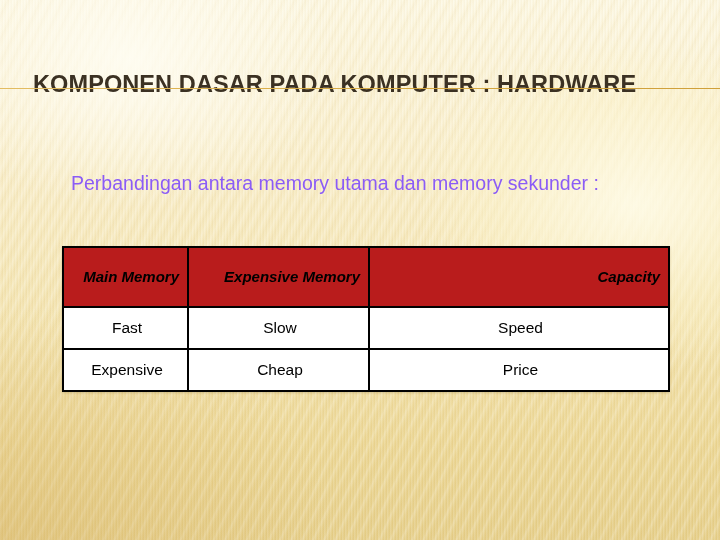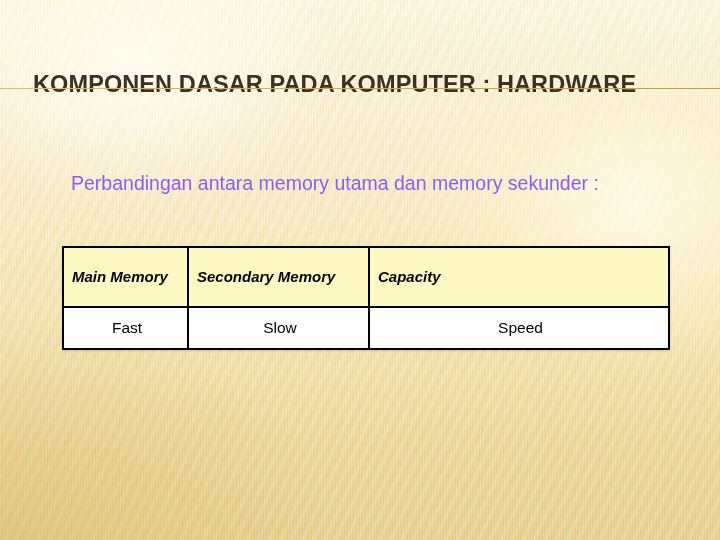--- a/index.html
+++ b/index.html
@@ -138,26 +138,26 @@
 
   #cmp-table th,
   #cmp-table td {
     border: 2px solid #000000;
     padding: 0 8px;
     font-size: 15.5px;
     color: #000000;
     background: #ffffff;
   }
   #cmp-table thead th {
-    background: #fef9c3;
+    background: #b91c1c;
     font-weight: bold;
     font-style: italic;
     font-size: 15px;
     line-height: 18px;
-    text-align: left;
+    text-align: right;
     height: 58px;
     vertical-align: middle;
   }
   #cmp-table tbody td {
     height: 40px;
     vertical-align: middle;
     padding-left: 11px;
   }
   #cmp-table tbody tr.tall td {
     height: 72px;
@@ -190,26 +190,31 @@
 
   <table id="cmp-table">
     <colgroup>
       <col class="c0">
         <col class="c1">
         <col class="c2">
     </colgroup>
     <thead>
       <tr>
         <th>Main Memory</th>
-        <th>Secondary Memory</th>
+        <th>Expensive Memory</th>
         <th>Capacity</th>
       </tr>
     </thead>
     <tbody>
       <tr>
         <td class="col-a">Fast</td>
         <td class="col-b">Slow</td>
         <td class="col-c">Speed</td>
       </tr>
+      <tr>
+        <td class="col-a">Expensive</td>
+        <td class="col-b">Cheap</td>
+        <td class="col-c">Price</td>
+      </tr>
     </tbody>
   </table>
 
 </div>
 
 </body></html>

